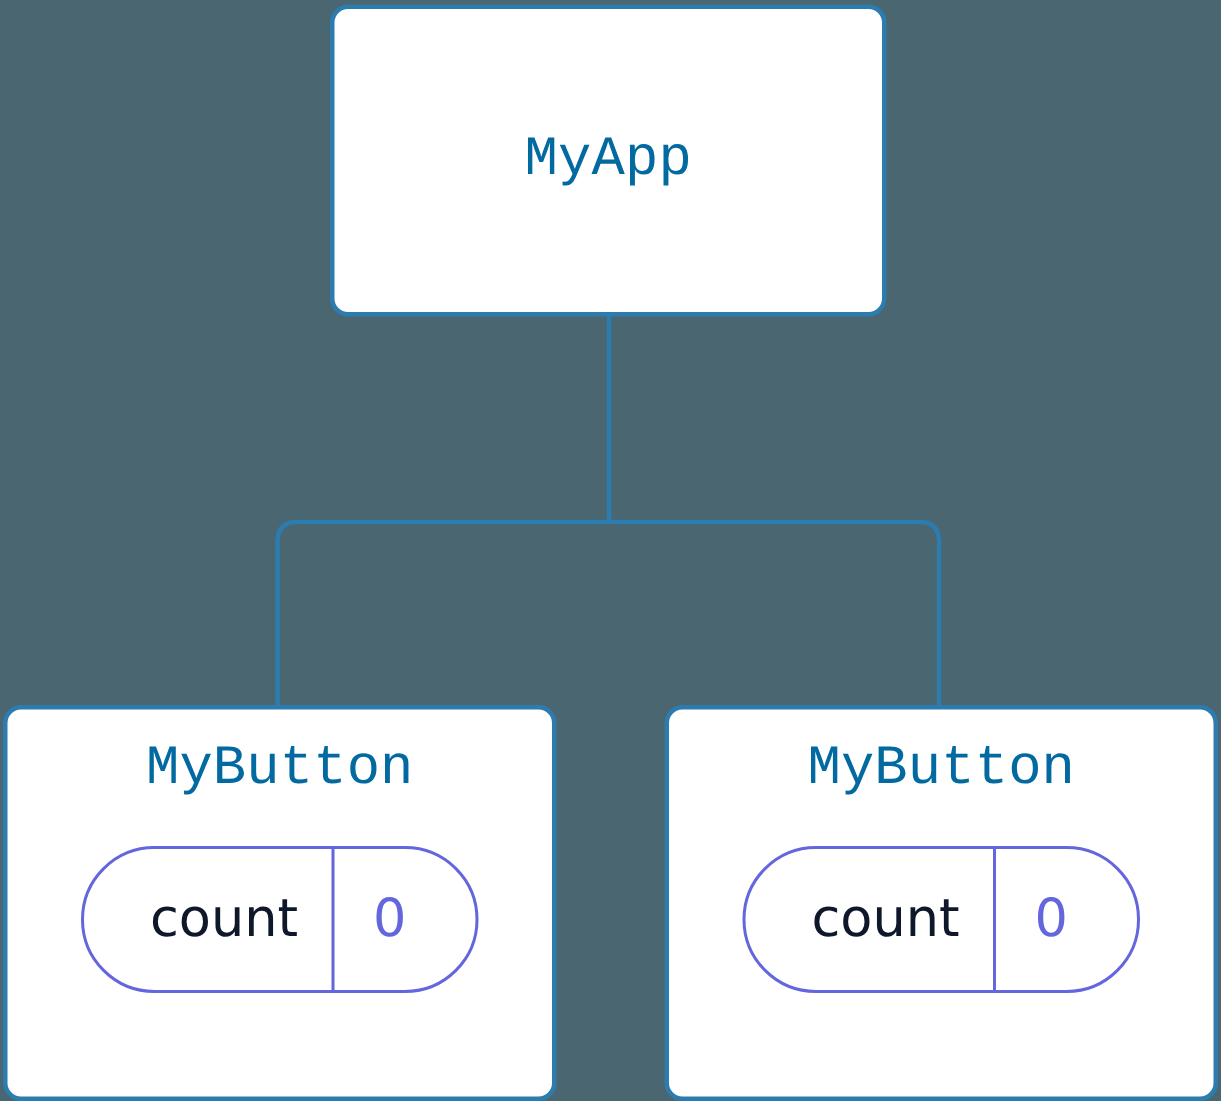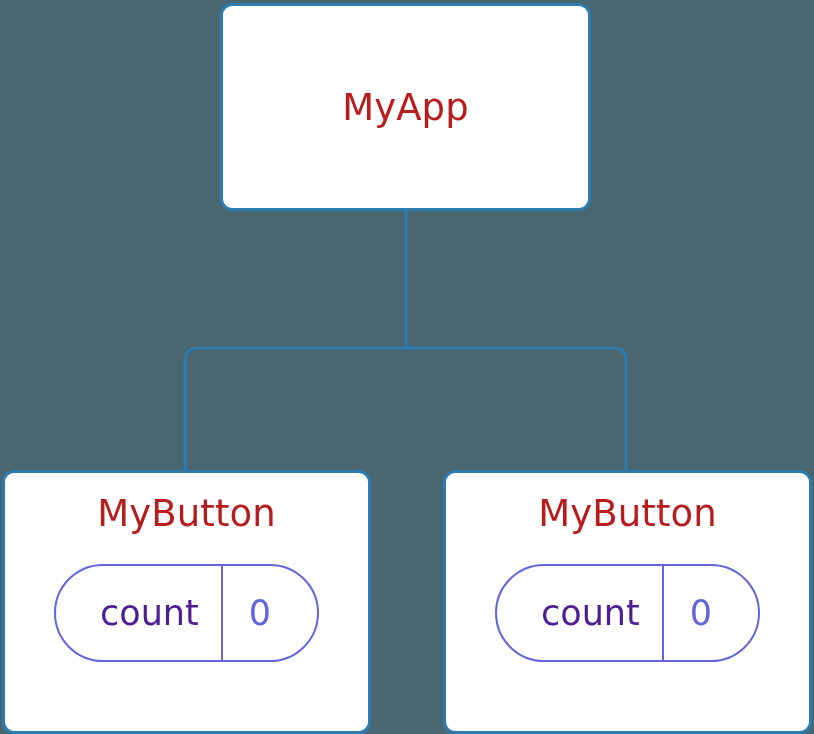--- a/index.html
+++ b/index.html
@@ -56,44 +56,45 @@
     top: 470px;
     width: 369px;
     height: 264px;       
     justify-content: flex-start;
     padding-top: 22px;
   }
   .node-child-left  { left: 2px; }
   .node-child-right { left: 443px; }
 
   .node-title {
-    color: #b91c1c;
+    color: #0369a1;
     font-size: 37px;
     line-height: 1;
     letter-spacing: 0.1px;
     white-space: nowrap;
+    font-family: Liberation Mono, monospace;
   }
 
   
   .pill {
     margin-top: 32px;
     height: 98px;
     display: flex;
     align-items: stretch;
     border: 2px solid #6366dd;
     border-radius: 49px;
     box-sizing: border-box;
     background: #ffffff;
   }
   .pill-key {
     display: flex;
     align-items: center;
     justify-content: center;
     padding: 0 22px 0 44px;
-    color: #4c1d95;
+    color: #0f172a;
     font-size: 35px;
     line-height: 1;
     white-space: nowrap;
   }
   .pill-divider {
     width: 2px;
     background: #6366dd;
     flex: 0 0 auto;
   }
   .pill-value {

